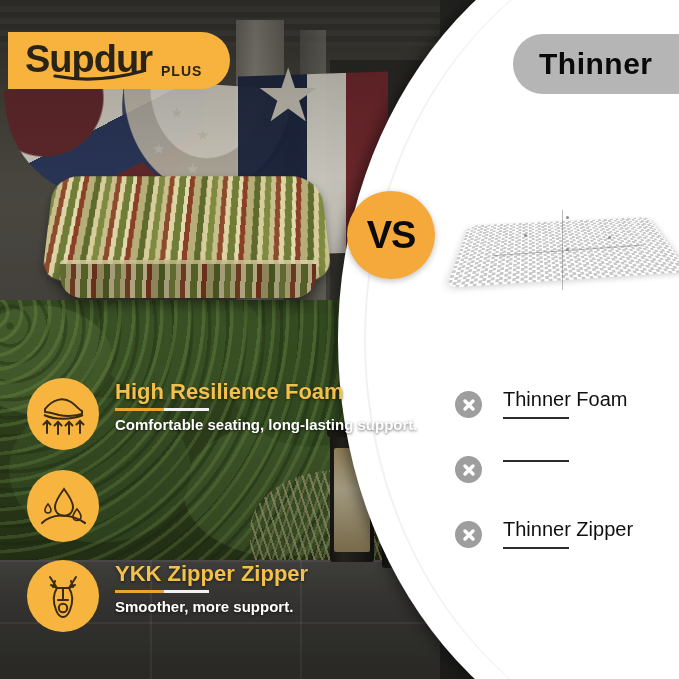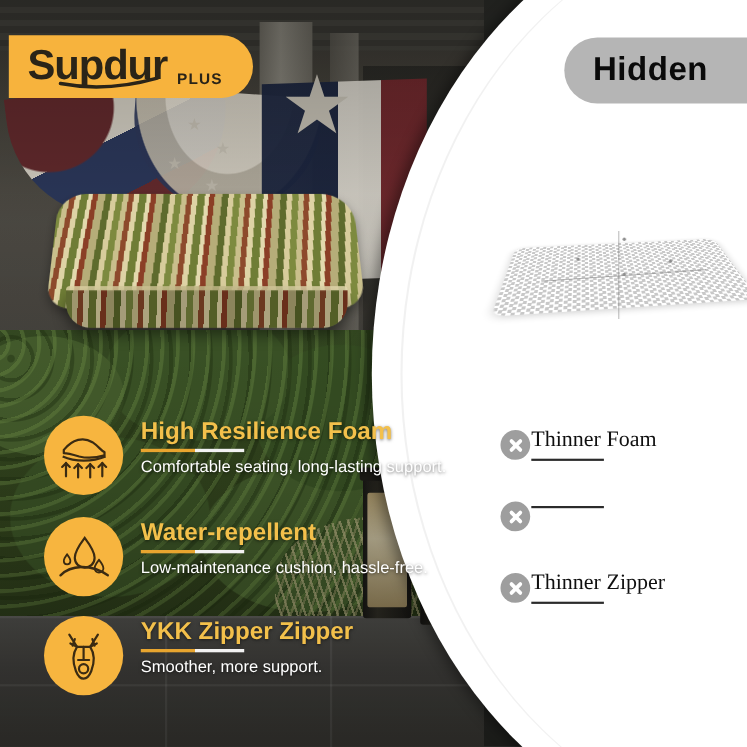--- a/index.html
+++ b/index.html
@@ -119,36 +119,36 @@
     background:#8d8d8d;}
   .other-cushion .seam{position:absolute;background:rgba(120,120,120,.55);height:1px;}
 
   
   .vs{position:absolute;left:347px;top:191px;width:88px;height:88px;border-radius:50%;
     background:#F5A93B;display:flex;align-items:center;justify-content:center;
     box-shadow:0 2px 6px rgba(0,0,0,.25);z-index:6;}
   .vs span{font-size:38px;font-weight:bold;color:#0b0b0b;letter-spacing:-1px;}
 
   
-  .feature{position:absolute;left:40px;width:346px;height:72px;z-index:5;}
+  .feature{position:absolute;left:27px;width:346px;height:72px;z-index:5;}
   .f-icon{position:absolute;left:0;top:0;width:72px;height:72px;border-radius:50%;
     background:#F7B53F;display:flex;align-items:center;justify-content:center;}
   .f-body{position:absolute;left:88px;top:2px;width:300px;}
   .f-title{font-size:22px;font-weight:bold;color:#F3C04B;line-height:1.05;
     text-shadow:0 1px 3px rgba(0,0,0,.55);white-space:nowrap;}
   .f-rule{margin:5px 0 5px 0;width:94px;height:3px;
     background:linear-gradient(90deg,#E8A52F 0 52%,#f2f2f2 52% 100%);}
-  .f-sub{font-size:15px;font-weight:normal;color:#ffffff;line-height:1.15;
+  .f-sub{font-size:15px;font-weight:bold;color:#ffffff;line-height:1.15;
     text-shadow:0 1px 3px rgba(0,0,0,.6);white-space:nowrap;}
 
   
   .con{position:absolute;left:455px;width:230px;height:50px;z-index:5;}
   .c-icon{position:absolute;left:0;top:0;width:27px;height:27px;border-radius:50%;
     background:#9e9e9e;display:flex;align-items:center;justify-content:center;}
-  .c-body{position:absolute;left:28px;top:-3px;font-family:Liberation Serif, serif;}
+  .c-body{position:absolute;left:48px;top:-3px;}
   .c-title{font-size:20px;color:#101010;line-height:1.1;white-space:nowrap;}
   .c-rule{margin-top:7px;width:66px;height:2px;background:#2b2b2b;}
 </style>
 </head>
 <body>
 
 <div id="stage">
 
   <div class="photo">
     <div class="sky-wall"></div>
@@ -194,39 +194,42 @@
 
   <div class="logo">
     <svg width="196" height="46" viewBox="0 0 196 46" aria-hidden="true">
       <text x="4" y="34" font-family="Liberation Sans, sans-serif" font-size="38" font-weight="bold" fill="#2a2418" letter-spacing="-1">Supdur</text>
       <text x="140" y="38" font-family="Liberation Sans, sans-serif" font-size="14" font-weight="bold" fill="#2a2418" letter-spacing="1">PLUS</text>
       <path d="M34 38 Q 76 46 122 33" stroke="#2a2418" stroke-width="3.2" fill="none" stroke-linecap="round"></path>
     </svg>
   </div>
 
   <div class="others-pill">
-    <span>Hidden</span>
+    <span>Thinner</span>
   </div>
 
   <div class="cushion">
     <div class="top"></div>
     <div class="piping"></div>
     <div class="side"></div>
   </div>
 
   <div class="other-cushion">
     <div class="pad"></div>
     <div class="seam" style="left:30px;top:58px;width:150px;transform:rotate(-4deg);"></div>
     <div class="seam" style="left:100px;top:18px;width:1px;height:80px;background:rgba(120,120,120,.5);"></div>
     <div class="tuft" style="left:62px;top:42px;"></div>
     <div class="tuft" style="left:104px;top:56px;"></div>
     <div class="tuft" style="left:146px;top:44px;"></div>
     <div class="tuft" style="left:104px;top:24px;"></div>
   </div>
 
+  <div class="vs">
+    <span>VS</span>
+  </div>
 
   <div class="feature" style="top:378px;">
     <div class="f-icon">
       <svg width="48" height="46" viewBox="0 0 48 46" aria-hidden="true">
         <path d="M6 18 C14 8 24 6 32 11 C38 15 40 19 43 20 L43 23 C36 25 28 26 20 24 C13 22 9 21 6 21 Z" fill="none" stroke="#3b2b12" stroke-width="2" stroke-linejoin="round"></path>
         <path d="M5 24 C16 29 32 29 44 24" fill="none" stroke="#3b2b12" stroke-width="2"></path>
         <g stroke="#3b2b12" stroke-width="2" stroke-linecap="round">
           <line x1="8" y1="42" x2="8" y2="30"></line>
             <path d="M4.5 33.5 L8 30 L11.5 33.5" fill="none"></path>
           <line x1="19" y1="43" x2="19" y2="31"></line>
@@ -247,25 +250,20 @@
 
   <div class="feature" style="top:470px;">
     <div class="f-icon">
       <svg width="48" height="46" viewBox="0 0 48 46" aria-hidden="true">
         <path d="M25 6 C25 6 34 18 34 24 C34 29.5 29.9 33 25 33 C20.1 33 16 29.5 16 24 C16 18 25 6 25 6 Z" fill="none" stroke="#3b2b12" stroke-width="2"></path>
         <path d="M38 26 C38 26 42 31 42 33.5 C42 35.9 40.2 37.5 38 37.5 C35.8 37.5 34 35.9 34 33.5 C34 31 38 26 38 26 Z" fill="none" stroke="#3b2b12" stroke-width="1.7"></path>
         <path d="M9 21 C9 21 12 25 12 27 C12 28.9 10.7 30 9 30 C7.3 30 6 28.9 6 27 C6 25 9 21 9 21 Z" fill="none" stroke="#3b2b12" stroke-width="1.6"></path>
         <path d="M3 40 C12 31 30 29 46 40" fill="none" stroke="#3b2b12" stroke-width="2.2" stroke-linecap="round"></path>
       </svg>
     </div>
-    <div class="f-body">
-      <div class="f-title">Water-repellent</div>
-      <div class="f-rule"></div>
-      <div class="f-sub">Low-maintenance cushion, hassle-free.</div>
-    </div>
   </div>
 
   <div class="feature" style="top:560px;">
     <div class="f-icon">
       <svg width="46" height="48" viewBox="0 0 46 48" aria-hidden="true">
         <g stroke="#3b2b12" stroke-width="2" fill="none" stroke-linecap="round">
           <path d="M17 16 L10 5"></path>
             <path d="M17 16 L11 13"></path>
             <path d="M15 9 L13 15"></path>
           <path d="M29 16 L36 5"></path>

